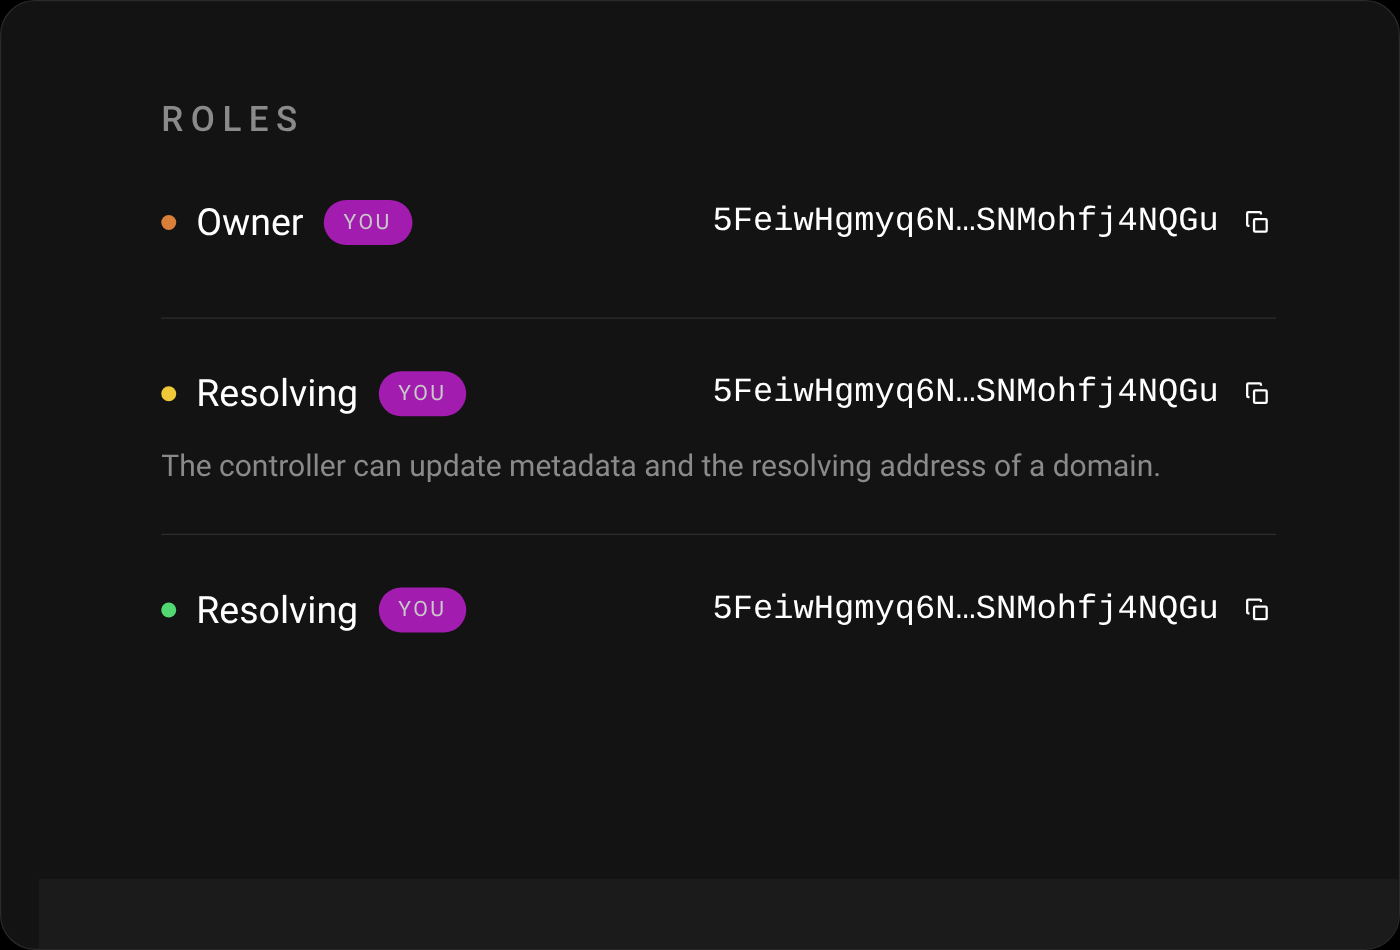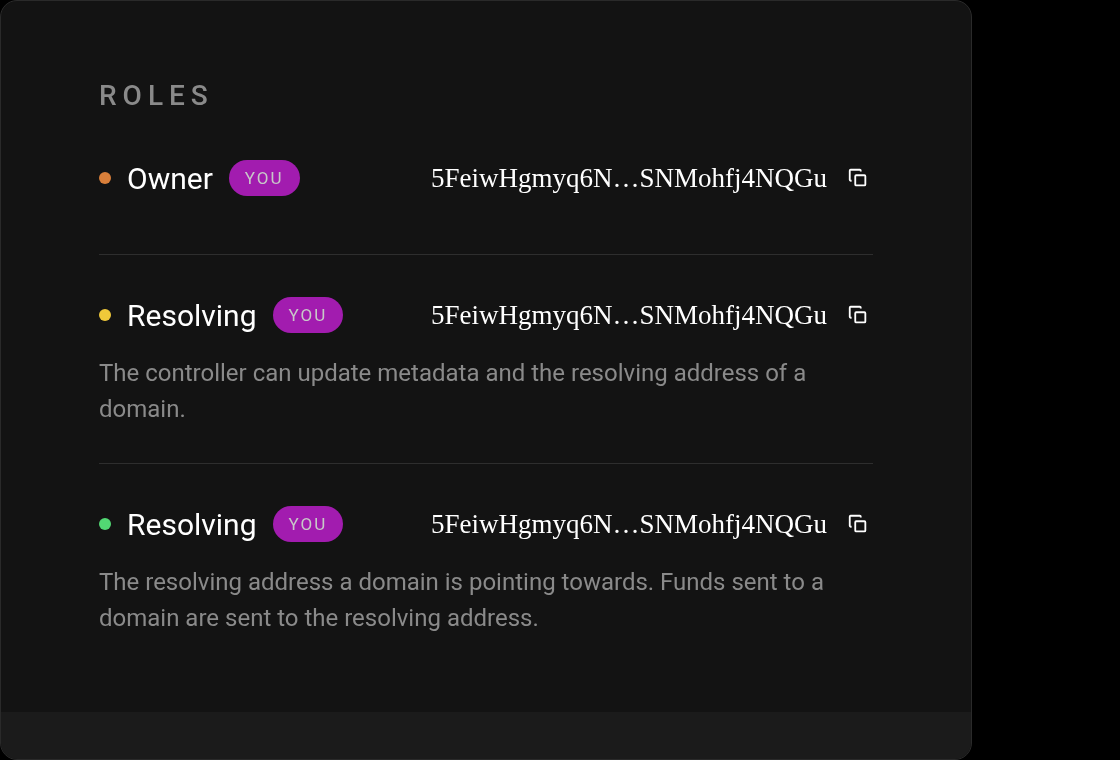--- a/index.html
+++ b/index.html
@@ -13,26 +13,27 @@
       font-family: -apple-system, BlinkMacSystemFont, "Segoe UI", Roboto, Helvetica, Arial, sans-serif;
       width: 1120px;
       height: 760px;
       padding: 0;
       overflow: hidden;
     }
 
     .card {
       background: #131313;
       border: 1px solid #2a2a2a;
-      border-radius: 17px;
-      width: 972px;
+      border-radius: 28px;
+      width: 1120px;
       height: 760px;
       display: flex;
       flex-direction: column;
       overflow: hidden;
+      padding-left: 30px;
     }
 
     .card-body {
       padding: 78px 98px 40px 98px;
       flex: 1;
     }
 
     .section-title {
       color: #8a8a8a;
       font-size: 28px;
@@ -89,21 +90,21 @@
     }
 
     .role-right {
       display: flex;
       align-items: center;
       gap: 16px;
     }
 
     .address {
       color: #ffffff;
-      font-family: Liberation Serif, serif;
+      font-family: Liberation Mono, monospace;
       font-size: 27px;
       font-weight: 500;
     }
 
     .copy-btn {
       background: none;
       border: none;
       cursor: pointer;
       padding: 4px;
       display: flex;
@@ -193,21 +194,20 @@
         <div class="role-right">
           <span class="address">5FeiwHgmyq6N…SNMohfj4NQGu</span>
           <button class="copy-btn">
             <svg viewBox="0 0 24 24" fill="none" stroke="currentColor" stroke-width="2">
               <rect x="9" y="9" width="11" height="11" rx="1"></rect>
               <path d="M5 15H4a1 1 0 0 1-1-1V4a1 1 0 0 1 1-1h10a1 1 0 0 1 1 1v1"></path>
             </svg>
           </button>
         </div>
       </div>
-      <p class="role-description">The resolving address a domain is pointing towards. Funds sent to a domain are sent to the resolving address.</p>
     </div>
   </div>
 
   <div class="footer">
     
     
   </div>
 </div>
 
 </body></html>

